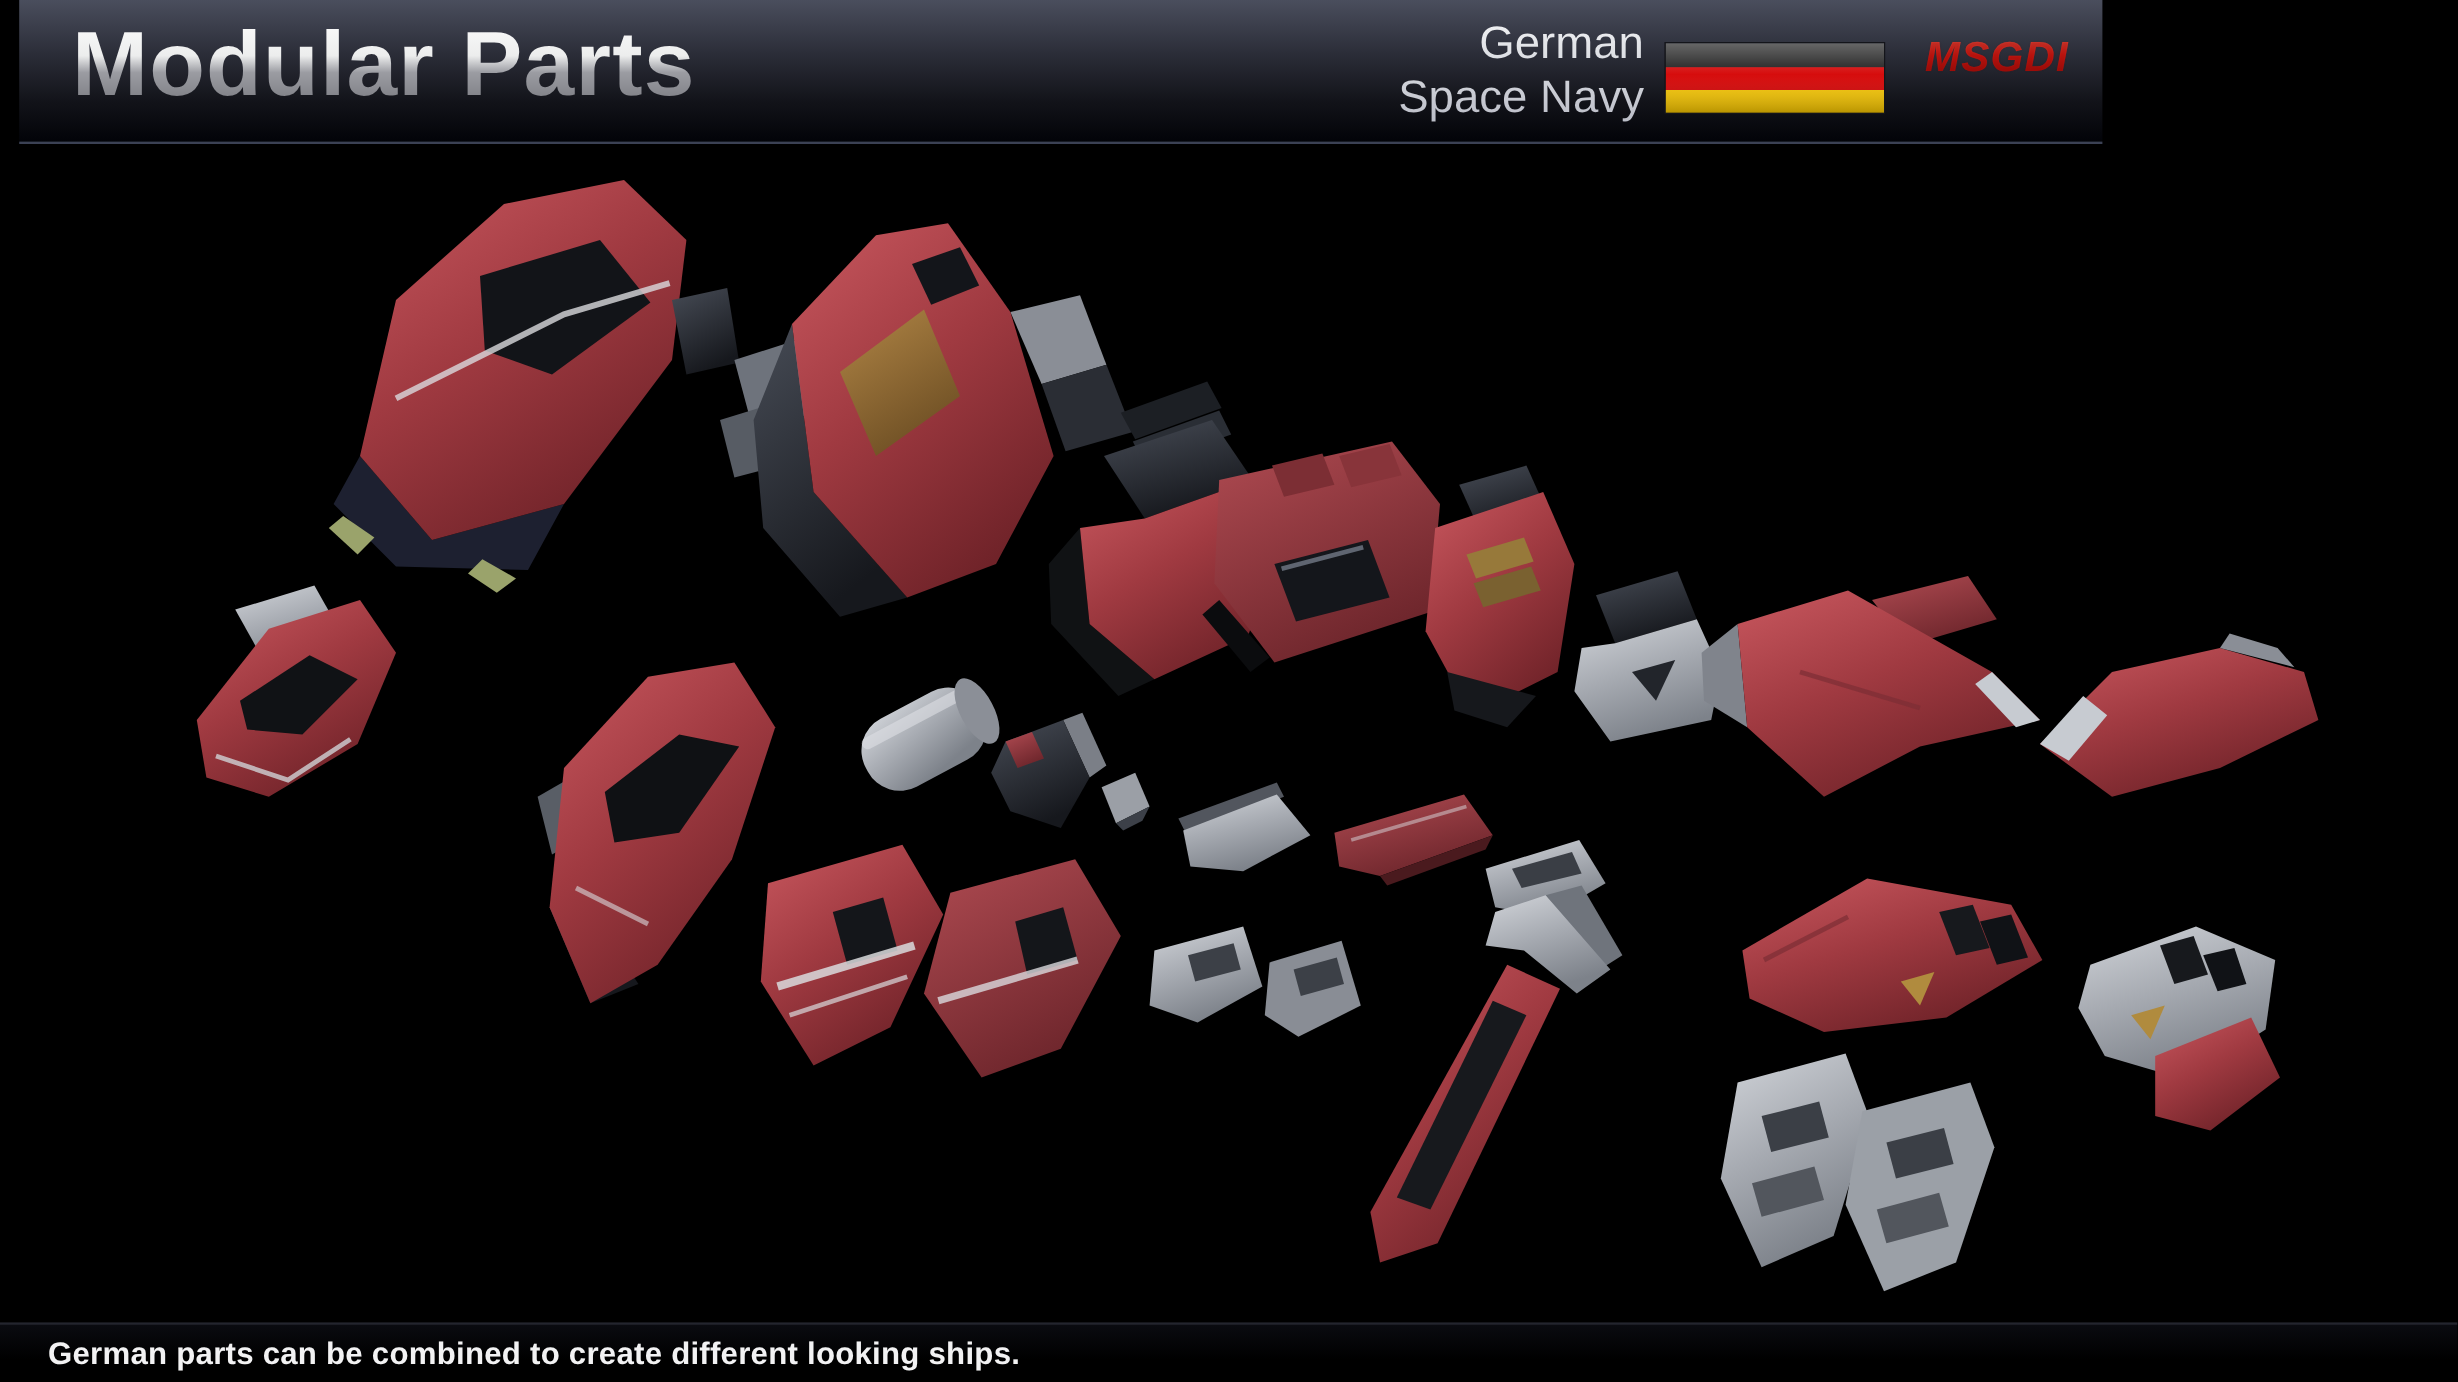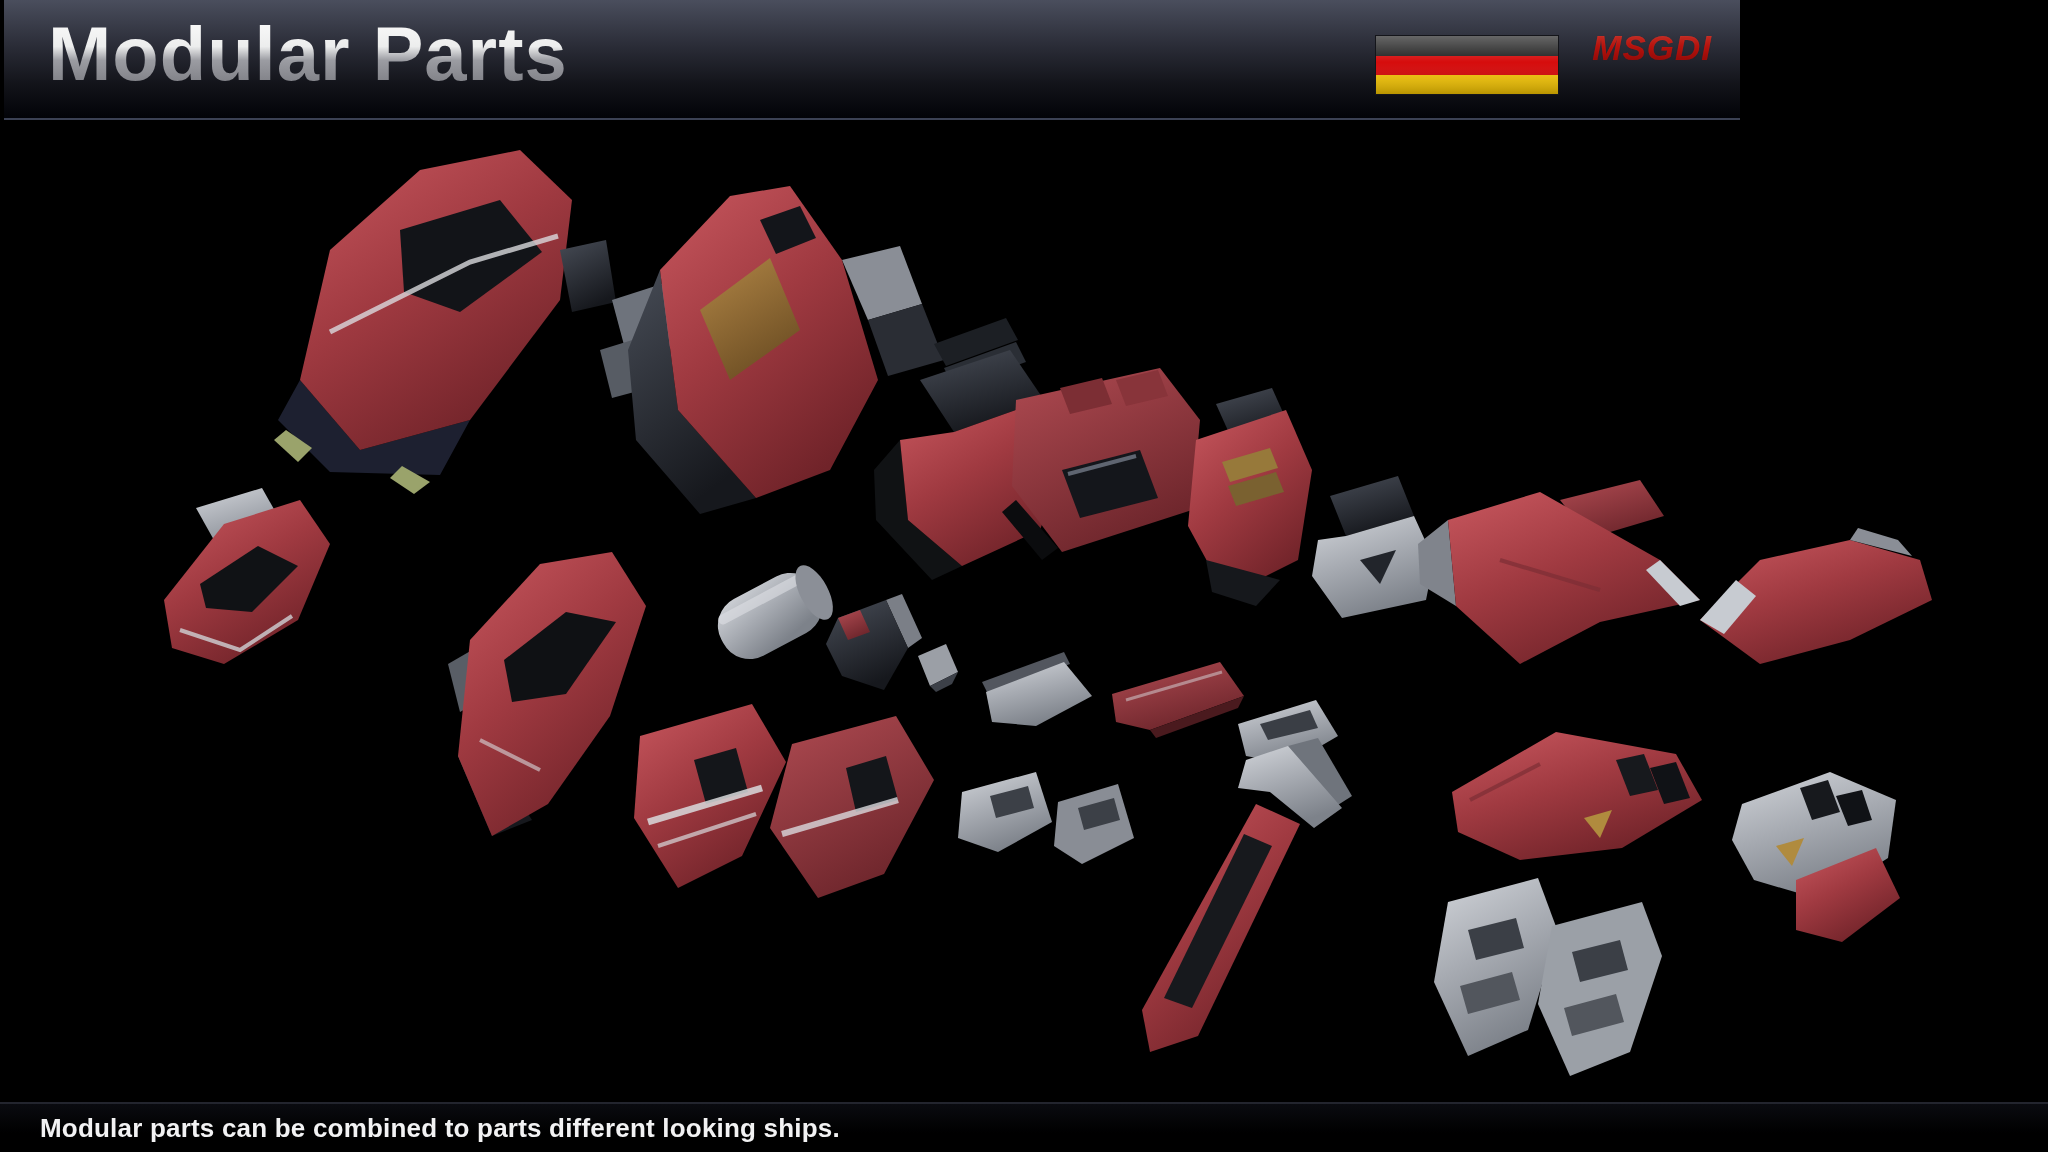--- a/index.html
+++ b/index.html
@@ -2,21 +2,21 @@
 <html><head>
 <meta charset="utf-8">
 <style>
   html,body{margin:0;padding:0;}
   body{
     width:2048px;height:1152px;position:relative;overflow:hidden;
     background:#000;font-family:"Liberation Sans", sans-serif;
   }
   
   .header{
-    position:absolute;top:0;left:4px;width:1736px;height:118px;z-index:3;
+    position:absolute;top:0;left:16px;width:1736px;height:118px;z-index:3;
     background:linear-gradient(180deg,#4a4e5d 0%,#2b2d38 38%,#121319 72%,#020308 100%);
     border-bottom:2px solid #3b4154;
   }
   .title{
     position:absolute;left:44px;top:10px;
     font-size:76px;font-weight:bold;letter-spacing:1px;
     background:linear-gradient(180deg,#ffffff 0%,#eceded 42%,#9b9ca2 58%,#6f7076 100%);
     -webkit-background-clip:text;background-clip:text;color:transparent;
   }
   .faction{
@@ -238,31 +238,35 @@
 
   <g>
     <polygon points="1552,926 1642,902 1662,956 1630,1052 1570,1076 1538,1004" fill="#9ba0a7"></polygon>
     <polygon points="1572,952 1620,940 1628,970 1580,982" fill="#3b3f46"></polygon>
     <polygon points="1564,1008 1616,994 1624,1022 1572,1036" fill="#52565d"></polygon>
   </g>
 </svg>
 
 <div class="header">
   <div class="title">Modular Parts</div>
+  <div class="faction">
+    <div>German</div>
+    <div>Space Navy</div>
+  </div>
   <svg class="flag" viewBox="0 0 182 58" xmlns="http://www.w3.org/2000/svg">
     <defs>
       <linearGradient id="flagGloss" x1="0" y1="0" x2="0" y2="1">
         <stop offset="0" stop-color="#ffffff" stop-opacity="0.35"></stop>
         <stop offset="0.45" stop-color="#ffffff" stop-opacity="0.05"></stop>
         <stop offset="1" stop-color="#000000" stop-opacity="0.25"></stop>
       </linearGradient>
     </defs>
     <rect x="0" y="0" width="182" height="20" fill="#151515"></rect>
     <rect x="0" y="20" width="182" height="19" fill="#d40000"></rect>
     <rect x="0" y="39" width="182" height="19" fill="#f7c600"></rect>
     <rect x="0" y="0" width="182" height="58" fill="url(#flagGloss)"></rect>
   </svg>
   <div class="logo">MSGDI</div>
 </div>
 
 <div class="footer">
-  <div class="caption">Modular parts can be combined to parts different looking ships.</div>
+  <div class="caption">German parts can be combined to create different looking ships.</div>
 </div>
 
 </body></html>

